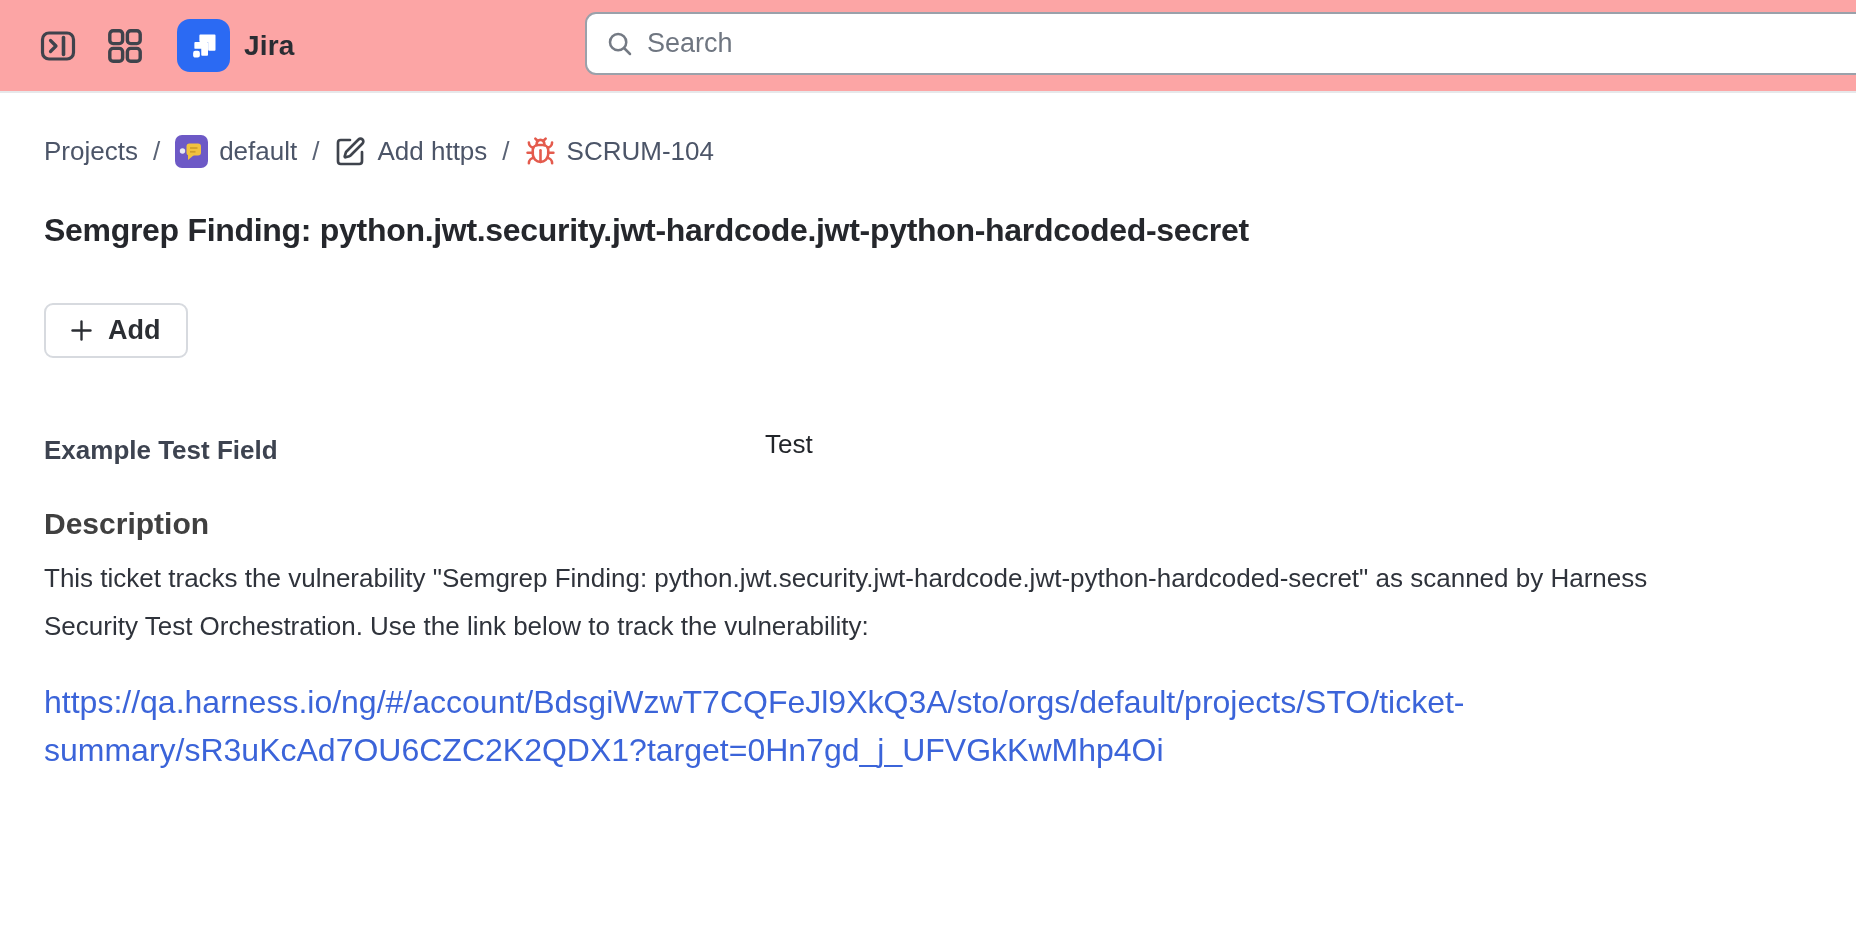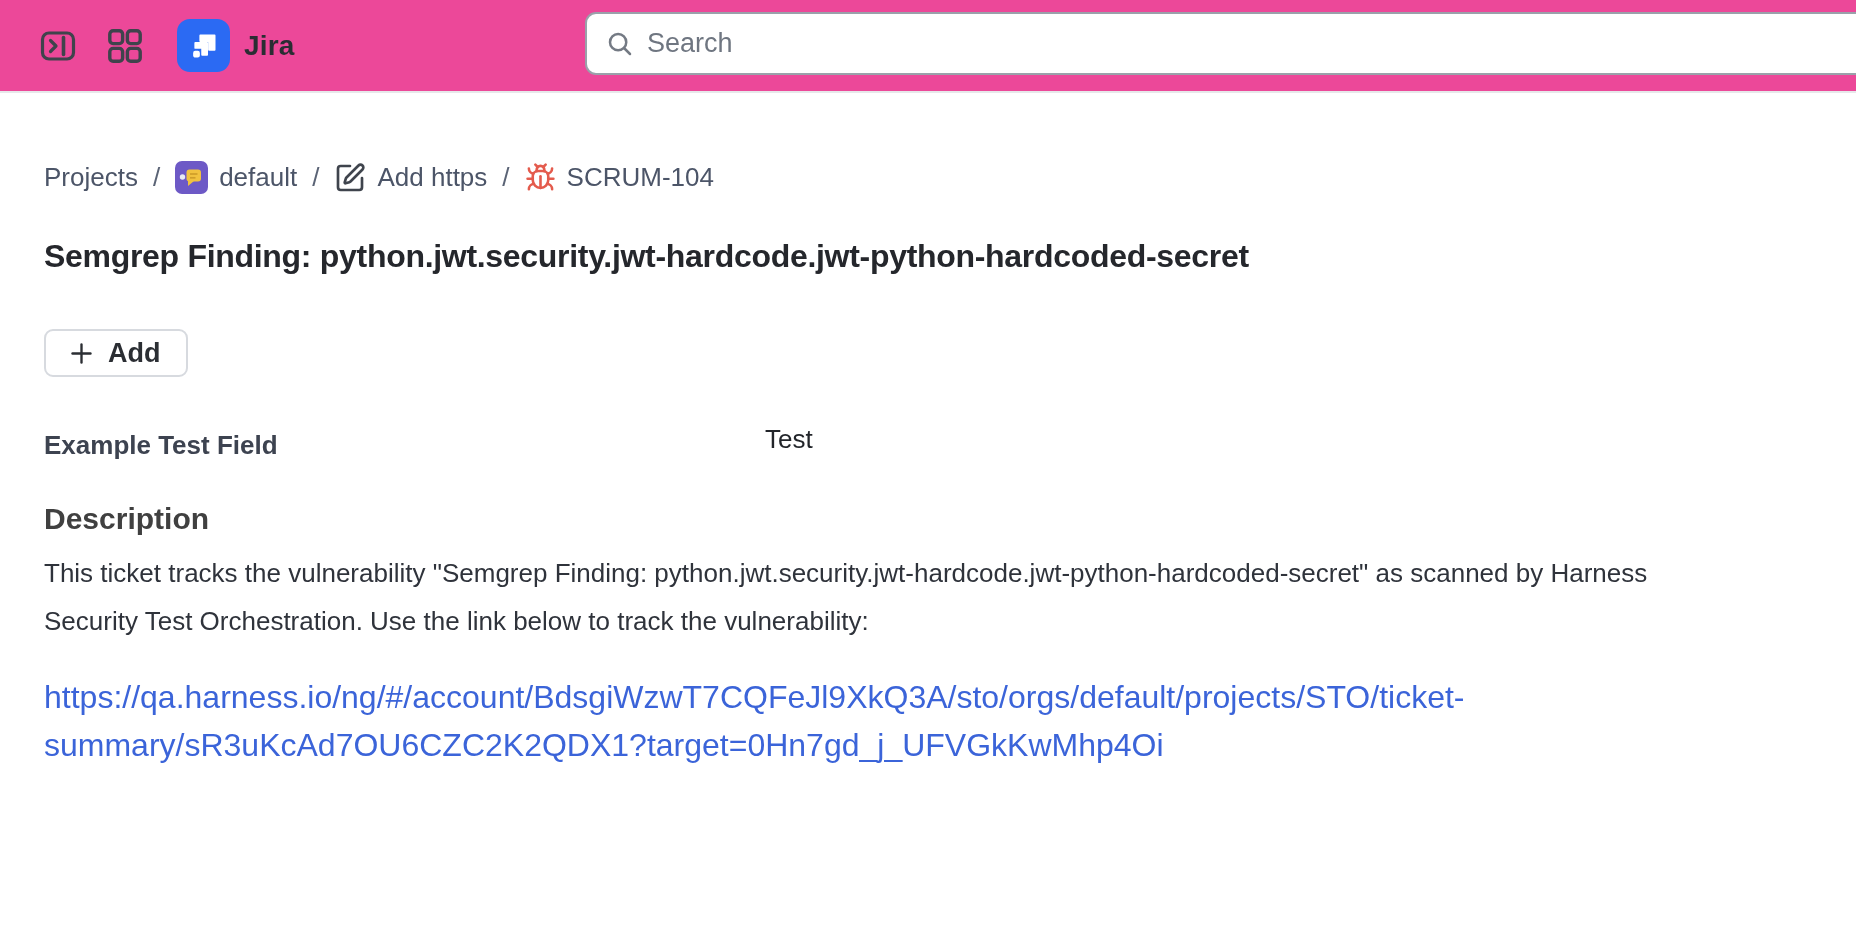--- a/index.html
+++ b/index.html
@@ -7,21 +7,21 @@
   body { font-family: "Liberation Sans", "DejaVu Sans", sans-serif; color: #23262b; }
 
   
   .topnav {
     position: relative;
     height: 93px;
     border-bottom: 2px solid #e7e8ea;
     display: flex;
     align-items: center;
     padding-left: 38px;
-    background: #ec4899;
+    background: #fca5a5;
   }
   .icon-btn {
     background: none; border: none; cursor: pointer;
     display: flex; align-items: center; justify-content: center;
     color: #3f434c;
   }
   .icon-btn + .icon-btn { margin-left: 28px; }
   .brand { display: flex; align-items: center; gap: 14px; margin-left: 33px; cursor: pointer; }
   .logo-tile {
     width: 53px; height: 53px; border-radius: 13px;
@@ -50,21 +50,21 @@
     color: #2a2d33;
     margin-left: 12px;
     background: transparent;
   }
   .search input::placeholder { color: #6f7681; }
 
   
   .content { padding-left: 44px; }
 
   .breadcrumb {
-    margin-top: 68px;
+    margin-top: 42px;
     display: flex; align-items: center; gap: 15px;
     font-size: 26px;
     color: var(--text-muted, #4c5568);
   }
   .breadcrumb a { color: inherit; text-decoration: none; cursor: pointer; }
   .crumb { display: flex; align-items: center; gap: 11px; }
   .sep { color: #5a6375; }
   .proj-avatar {
     width: 33px; height: 33px; border-radius: 7px;
     background: var(--avatar-purple, #6d59c6);
@@ -78,35 +78,35 @@
     max-width: 1700px;
     font-size: 32px;
     line-height: 57px;
     font-weight: 700;
     color: #25272c;
     letter-spacing: -0.3px;
   }
 
   .add-btn {
     margin-top: 44px;
-    height: 48px;
+    height: 55px;
     padding: 0 26px 0 22px;
     display: inline-flex; align-items: center; gap: 13px;
     background: #fff;
     border: 2px solid #d7dadf;
     border-radius: 9px;
     font-family: inherit;
     font-size: 27px;
     font-weight: 600;
     color: #2b2e33;
     cursor: pointer;
   }
   .add-btn svg { color: #2b2e33; }
 
-  .fields { margin-top: 52px; }
+  .fields { margin-top: 76px; }
   .field-row {
     display: grid;
     grid-template-columns: 721px auto;
     align-items: start;
   }
   .field-row + .field-row { margin-top: 65px; }
   .field-label { font-size: 26px; font-weight: 600; color: #3d4350; line-height: 32px; }
   .field-value { font-size: 26px; font-weight: 400; color: #22252a; line-height: 32px; margin-top: -6px; cursor: pointer; }
 
   h2.desc-heading {

